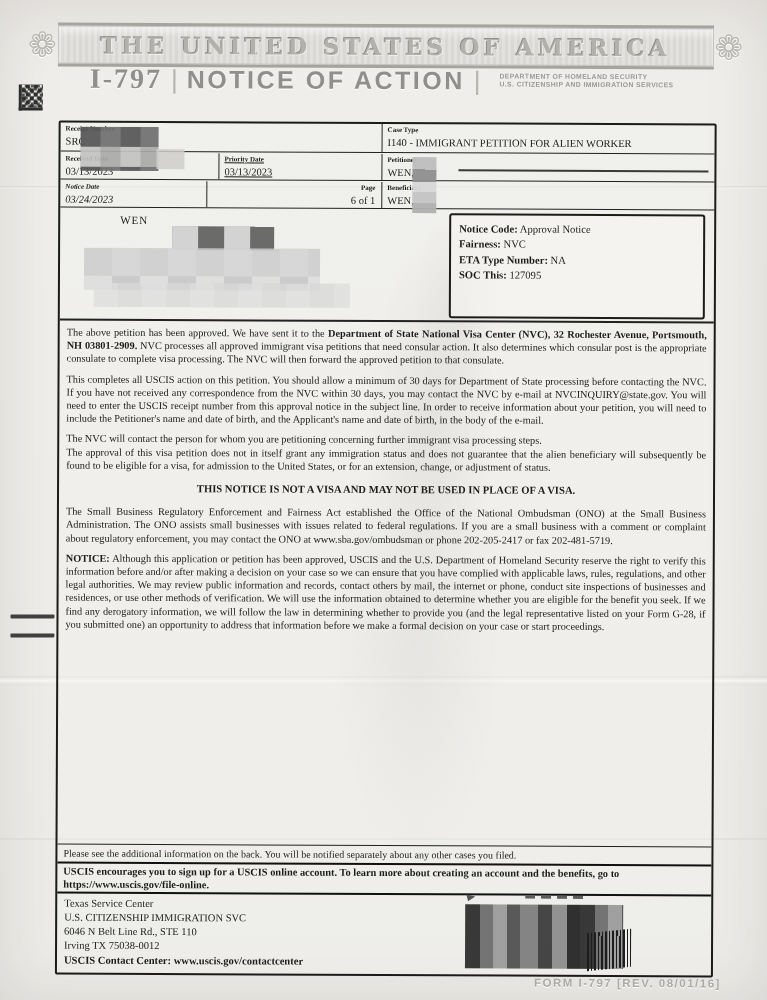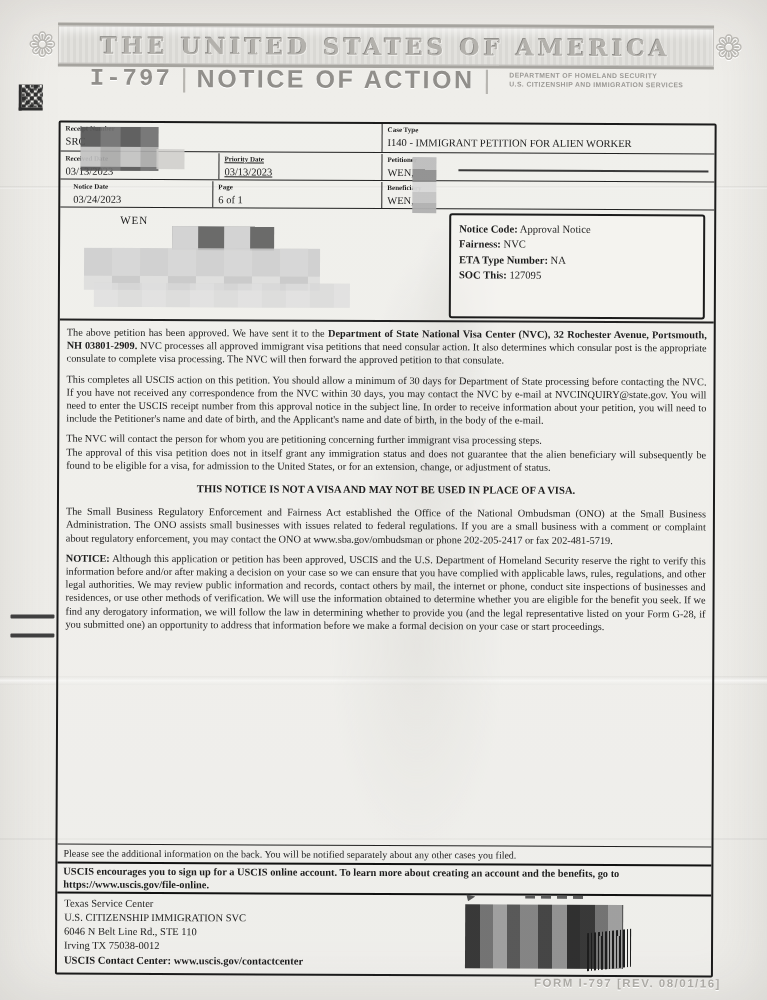--- a/index.html
+++ b/index.html
@@ -42,21 +42,21 @@
     display:flex;align-items:center;justify-content:center;
   }
   .banner-title{
     font-family:"DejaVu Serif",serif;font-weight:bold;font-size:23px;letter-spacing:4px;
     color:#b3b1ac;white-space:nowrap;
     text-shadow:.7px .7px 0 #f3f2ef, -.7px -.7px 0 #868480;
   }
 
   
   .form-header{position:absolute;left:88px;top:64px;display:flex;align-items:center;color:#918f8b;}
-  .fh-num{font-family:Liberation Mono, monospace;font-weight:bold;font-size:24px;letter-spacing:2px;text-shadow:0 1px 0 #fff;}
+  .fh-num{font-family:Liberation Serif, serif;font-weight:bold;font-size:28px;letter-spacing:2px;text-shadow:0 1px 0 #fff;}
   .fh-div{font-family:"Liberation Sans",sans-serif;font-weight:300;font-size:26px;color:#b7b5b0;margin:0 9px;}
   .fh-title{font-family:"Liberation Sans",sans-serif;font-weight:bold;font-size:25px;letter-spacing:2.5px;text-shadow:0 1px 0 #fff;}
   .fh-agency{margin-left:10px;font-family:"Liberation Sans",sans-serif;font-weight:bold;font-size:6.8px;line-height:8.5px;letter-spacing:.4px;color:#9b9995;}
 
   
   .dmatrix{
     position:absolute;left:17px;top:86px;width:21px;height:23px;
     border-left:3px solid #2e2e2e;border-bottom:3px solid #2e2e2e;
     background-color:#e9e8e4;
     background-image:
@@ -228,25 +228,25 @@
           <div class="cell-label">Priority Date</div>
           <div class="cell-value">03/13/2023</div>
         </div>
         <div class="tcell bl" style="left:321px;right:0;">
           <div class="cell-label">Petitioner</div>
           <div class="cell-value">WEN,</div>
         </div>
       </div>
 
       <div class="trow row3">
-        <div class="tcell" style="left:8px;width:158px;">
+        <div class="tcell" style="left:0;width:158px;font-style:italic;">
           <div class="cell-label">Notice Date</div>
           <div class="cell-value">03/24/2023</div>
         </div>
-        <div class="tcell bl" style="left:152px;width:163px;">
+        <div class="tcell bl" style="left:146px;width:163px;text-align:right;">
           <div class="cell-label">Page</div>
           <div class="cell-value">6 of 1</div>
         </div>
         <div class="tcell bl" style="left:321px;right:0;">
           <div class="cell-label">Beneficiary</div>
           <div class="cell-value">WEN,</div>
         </div>
       </div>
 
       <div class="stray-line"></div>

